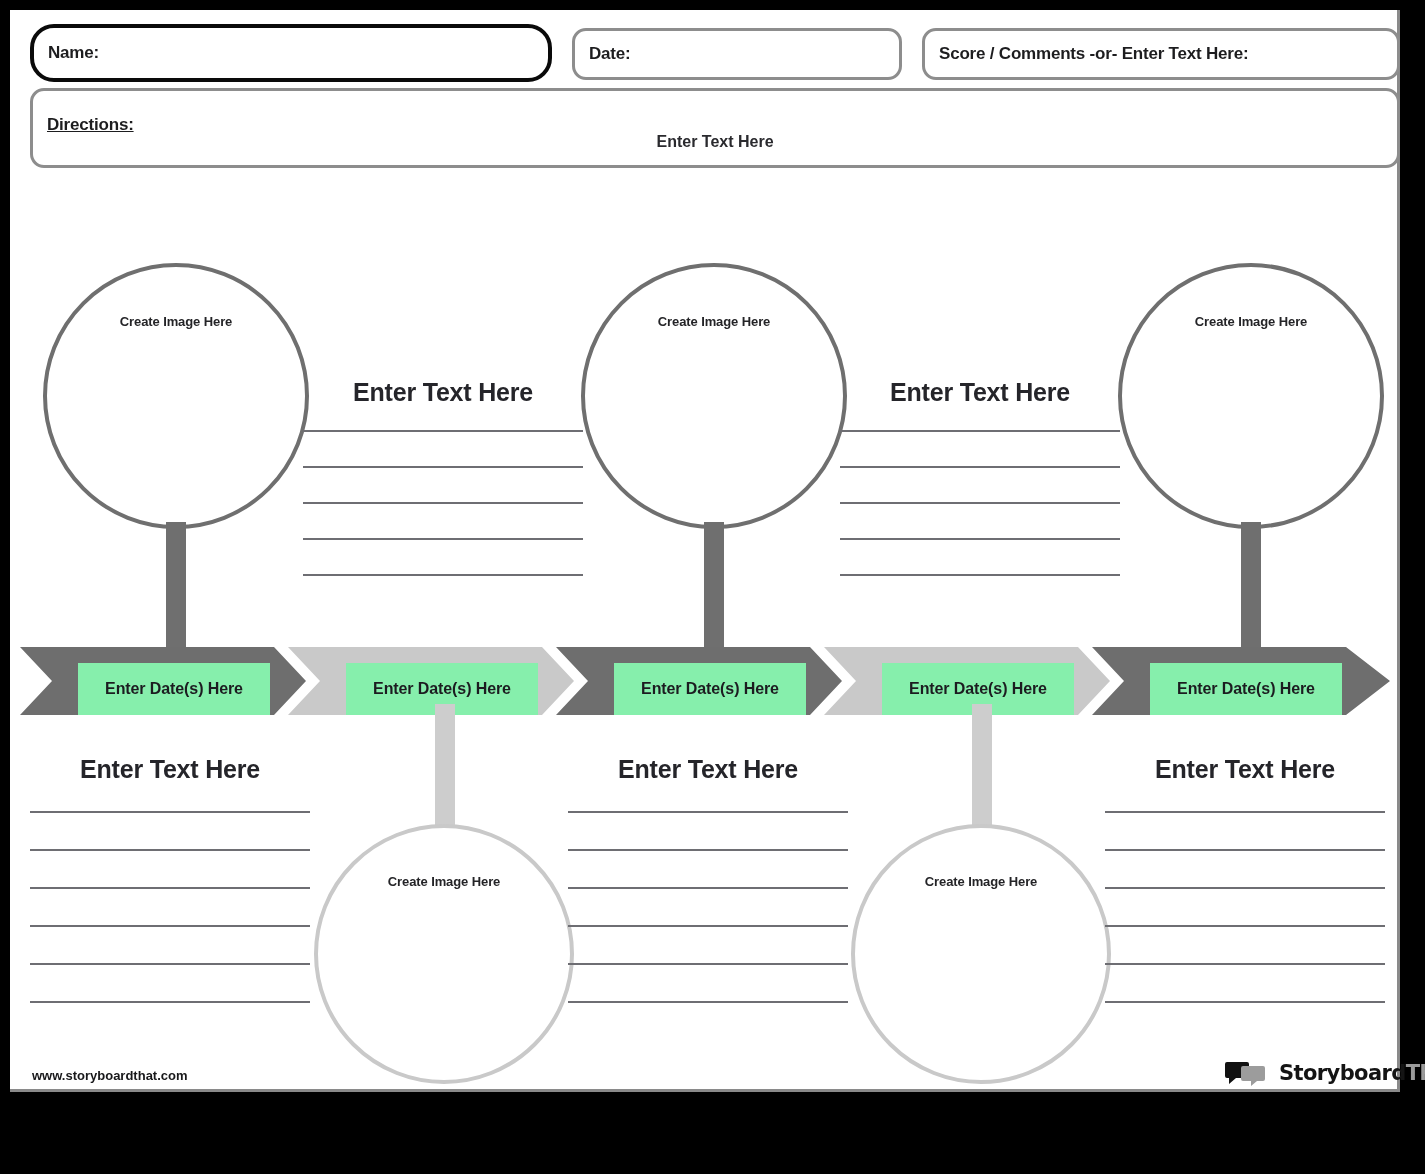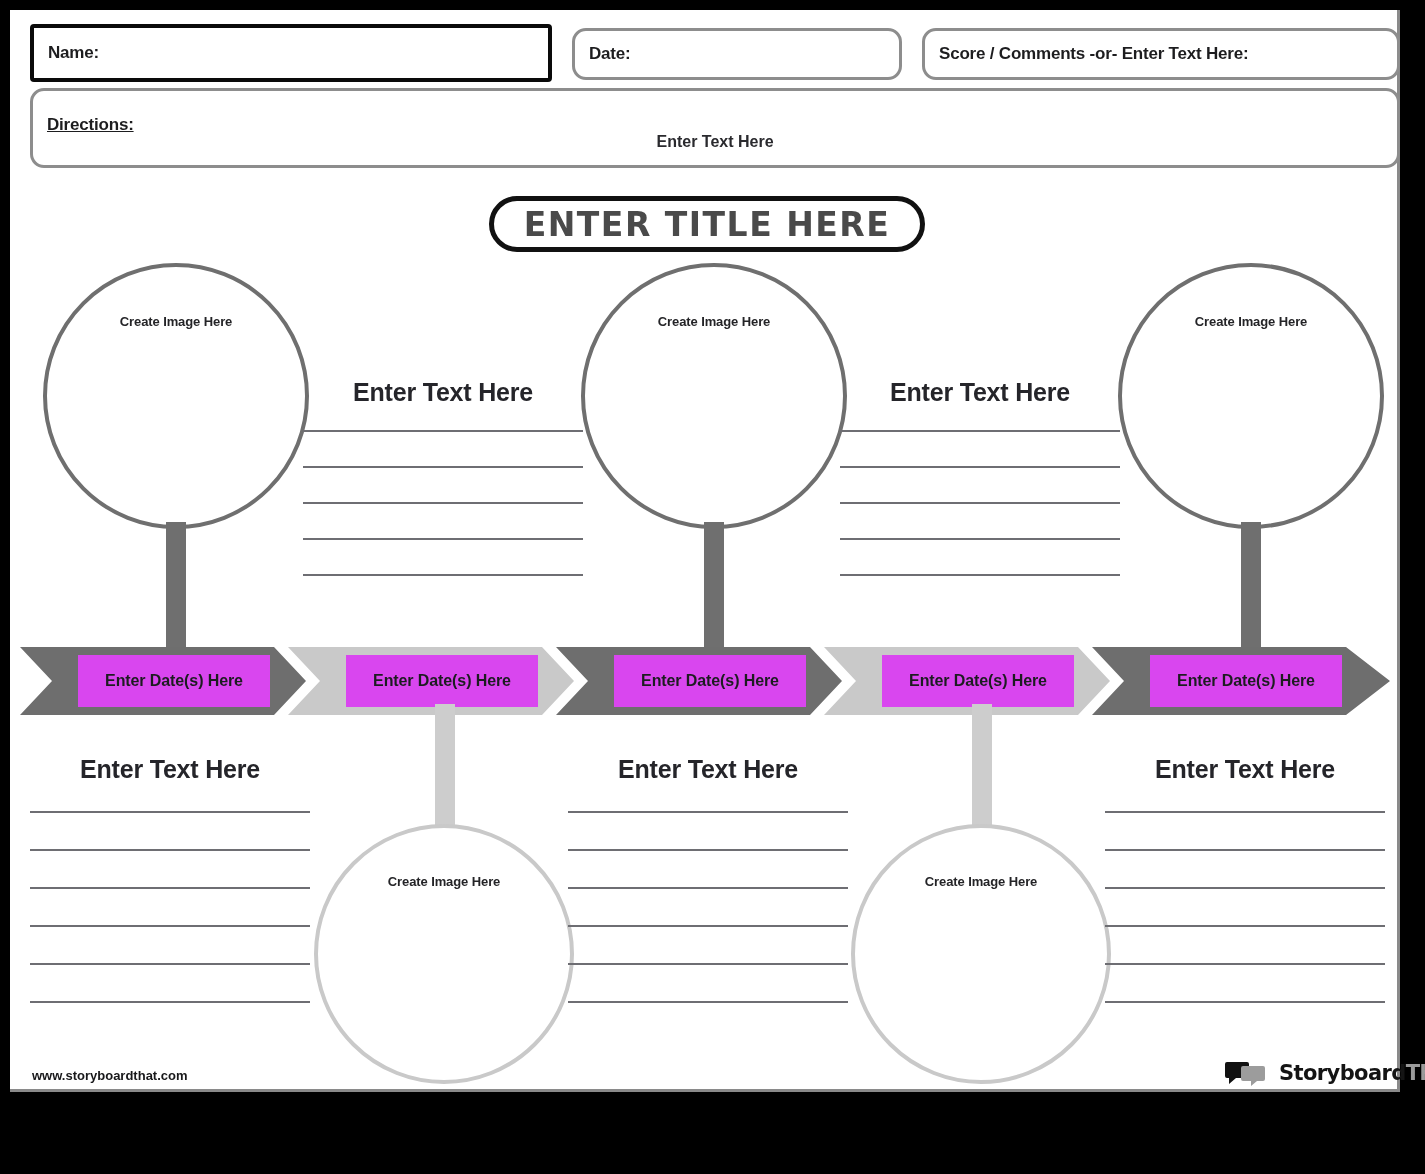--- a/index.html
+++ b/index.html
@@ -34,21 +34,21 @@
 
   
   .hdr-box {
     position: absolute;
     background: #ffffff;
     border: 3px solid #8d8d8d;
     border-radius: 14px;
   }
   .hdr-box.heavy {
     border: 4px solid #0a0a0a;
-    border-radius: 4px;
+    border-radius: 24px;
   }
   .hdr-label {
     position: absolute;
     left: 14px;
     top: 50%;
     transform: translateY(-50%);
     font-size: 17px;
     font-weight: bold;
     color: #1d1d1f;
     letter-spacing: -0.2px;
@@ -166,23 +166,23 @@
     clip-path: polygon(0 0, calc(100% - 32px) 0, 100% 50%, calc(100% - 32px) 100%, 0 100%, 32px 50%);
   }
   .chev.last .chev-shape {
     clip-path: polygon(0 0, calc(100% - 44px) 0, 100% 50%, calc(100% - 44px) 100%, 0 100%, 32px 50%);
   }
   .chev-shape.dark  { background: #6e6e6e; }
   .chev-shape.light { background: #c9c9c9; }
 
   .chev-label {
     position: absolute;
-    top: 8px;
+    top: 16px;
     height: 52px;
-    background: #d946ef;
+    background: #86efac;
     display: flex;
     align-items: center;
     justify-content: center;
     font-size: 16px;
     font-weight: bold;
     color: #1c1c20;
     letter-spacing: -0.1px;
     white-space: nowrap;
   }
 
@@ -237,24 +237,20 @@
 
     <div class="hdr-box" id="date-box">
       <span class="hdr-label">Date:</span>
     </div>
 
     <div class="hdr-box" id="directions-box">
       <span class="hdr-label" id="directions-label">Directions:</span>
       <span id="directions-placeholder">Enter Text Here</span>
     </div>
 
-    <div id="title-pill">
-      <span id="title-pill-inner"></span>
-      <span id="title-text">ENTER TITLE HERE</span>
-    </div>
 
     <div class="node-circle dark" style="left:33px; top:253px; width:266px; height:266px;">
       <span class="circle-caption" style="top:47px;">Create Image Here</span>
     </div>
     <div class="stem dark" style="left:156px; top:512px; height:128px;"></div>
 
     <div class="node-circle dark" style="left:571px; top:253px; width:266px; height:266px;">
       <span class="circle-caption" style="top:47px;">Create Image Here</span>
     </div>
     <div class="stem dark" style="left:694px; top:512px; height:128px;"></div>

